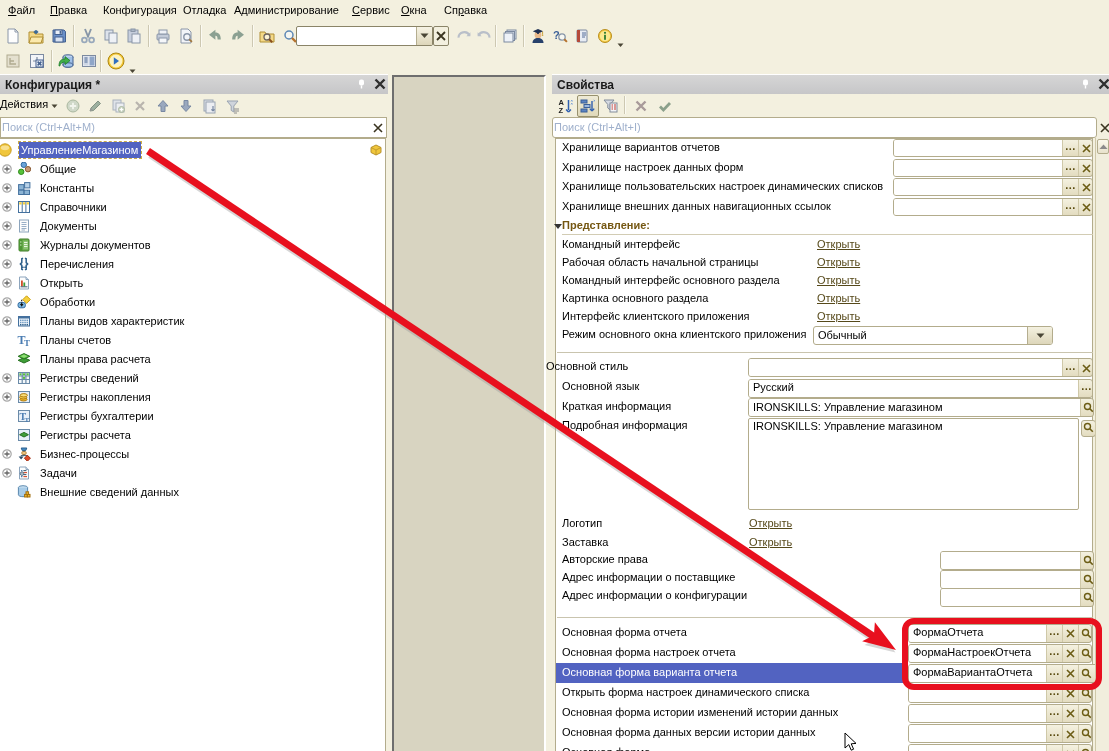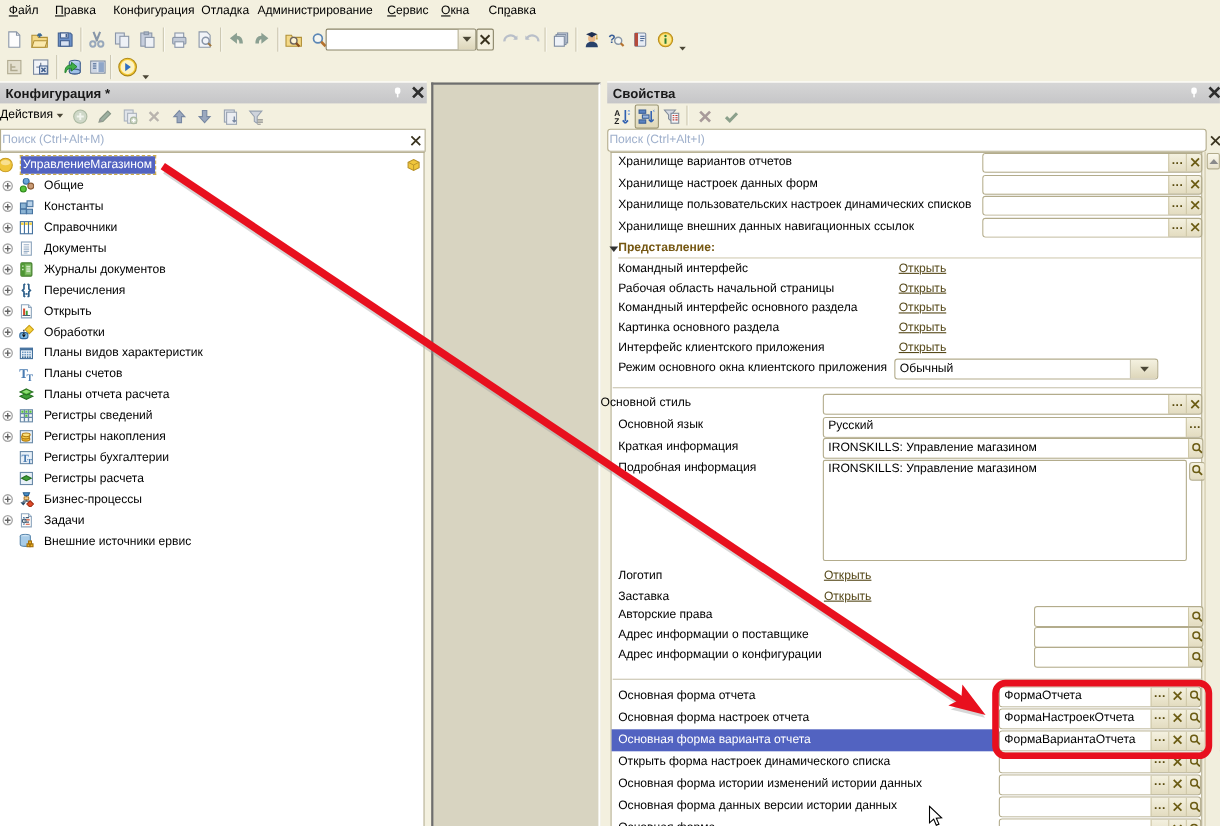--- a/index.html
+++ b/index.html
@@ -469,21 +469,21 @@
           <text x="7" y="13" font-size="9" font-weight="bold" fill="#4a7cb2" font-family="Liberation Serif">T</text>
         </svg></span>
       <span class="tlabel">Планы счетов</span>
     </div>
 <div class="trow" style="top:211px">
       <span style="position:absolute;left:17px;top:2px"><svg width="14" height="14" viewBox="0 0 14 14" style="">
           <path d="M7 5.6l5.8 2.7L7 11 1.2 8.3z" fill="#3f9e38" stroke="#256e20"></path>
           <path d="M7 1.6l5.8 2.7L7 7 1.2 4.3z" fill="#57c23a" stroke="#256e20"></path>
           <path d="M3.5 4.2L7 5.8l3.5-1.6L7 2.6z" fill="#8fdc78"></path>
         </svg></span>
-      <span class="tlabel">Планы отчета расчета</span>
+      <span class="tlabel">Планы права расчета</span>
     </div>
 <div class="trow" style="top:230px">
       <span style="position:absolute;left:2px;top:4px"><span class="exp"><svg width="10" height="10" viewBox="0 0 10 10" style="">
             <circle cx="5" cy="5" r="4.2" fill="#fff" stroke="#a8a8a8" stroke-width="1.2"></circle>
             <path d="M2.4 5h5.2M5 2.4v5.2" stroke="#666" stroke-width="1.3"></path>
           </svg></span></span>
       <span style="position:absolute;left:17px;top:2px"><svg width="14" height="14" viewBox="0 0 14 14" style="">
           <rect x="1.5" y="1.5" width="11" height="11" fill="#f4f8fb" stroke="#6a8aa8"></rect>
           <path d="M1.5 5h11M1.5 8.5h11M5.2 1.5v11M8.9 1.5v11" stroke="#6a8aa8" stroke-width="1.2"></path>
           <rect x="2.4" y="2.3" width="2" height="2" fill="#57c23a"></rect>
@@ -561,21 +561,21 @@
 <div class="trow" style="top:344px">
       <span style="position:absolute;left:17px;top:2px"><svg width="14" height="14" viewBox="0 0 14 14" style="">
           <ellipse cx="6" cy="2.6" rx="4.6" ry="1.9" fill="#cfe4f4" stroke="#5a88ae"></ellipse>
           <path d="M1.4 2.6v7.2c0 1 2.1 1.9 4.6 1.9s4.6-.9 4.6-1.9V2.6" fill="#a8cce8" stroke="#5a88ae"></path>
           <g fill="#f2b929" stroke="#a06c0c">
             <rect x="7.6" y="9.4" width="2.6" height="2.6"></rect>
             <rect x="10.4" y="9.4" width="2.6" height="2.6"></rect>
             <rect x="9" y="6.8" width="2.6" height="2.6"></rect>
           </g>
         </svg></span>
-      <span class="tlabel">Внешние источники ервис</span>
+      <span class="tlabel">Внешние сведений данных</span>
     </div>
 </div>
 
 <div class="mdi"></div>
 
 <div class="rightpanel">
   <div class="ptitle" style="left:0;top:0;width:557px">Свойства</div>
   <div class="pin" style="left:530px"><svg width="7" height="10" viewBox="0 0 7 10" style="">
         <rect x="1" y="0.5" width="5" height="6" rx="2" fill="#fff"></rect>
         <rect x="2.8" y="6.5" width="1.4" height="3" fill="#fff"></rect>

